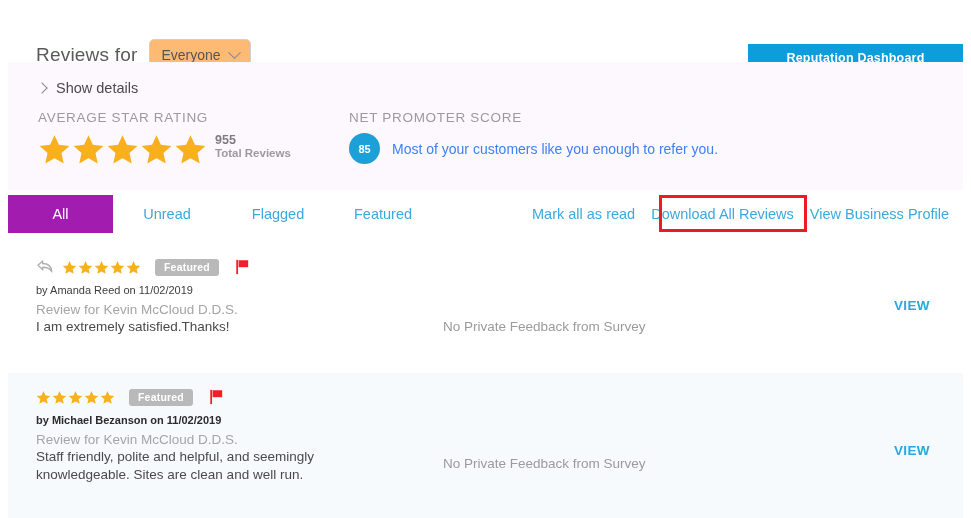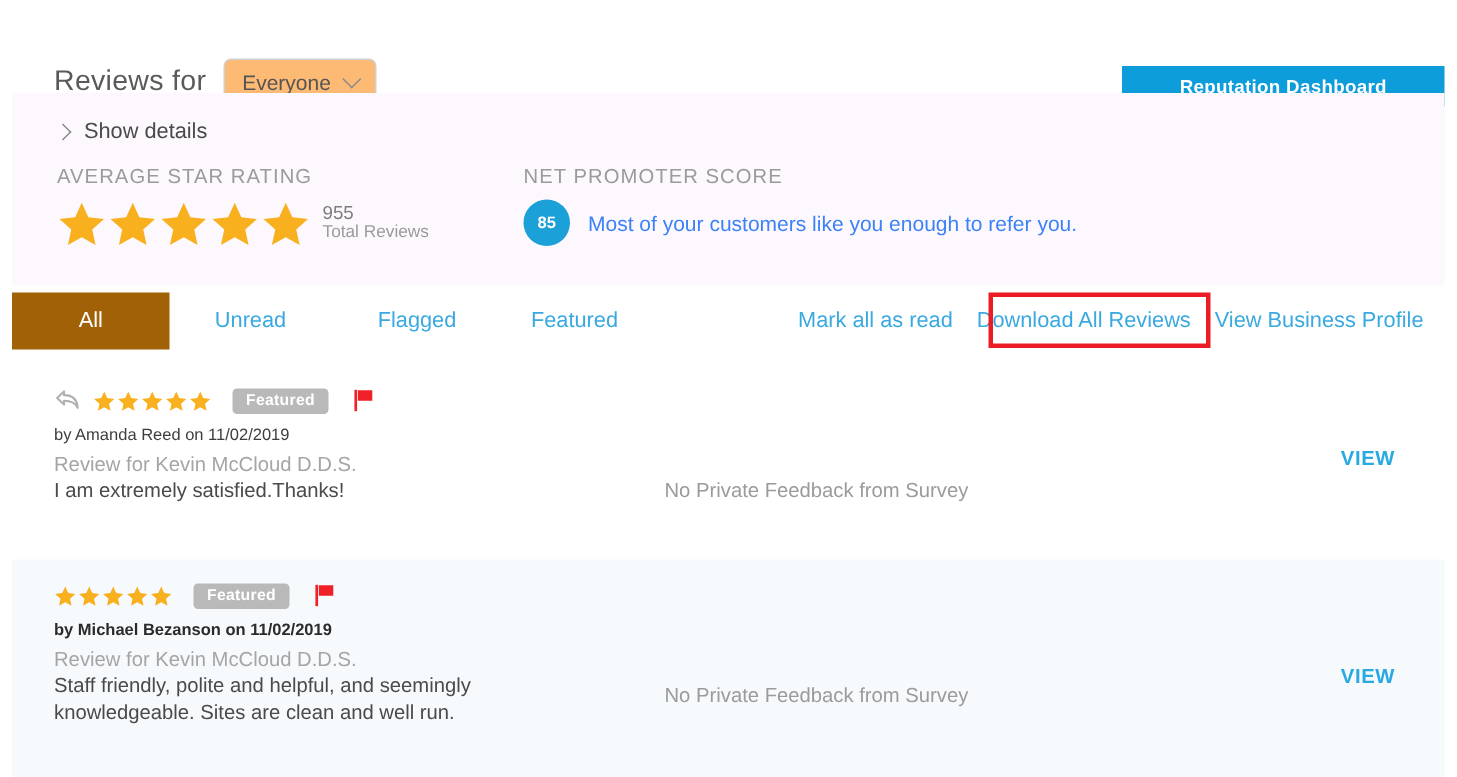--- a/index.html
+++ b/index.html
@@ -102,21 +102,21 @@
     transform: rotate(45deg);
   }
   .col-rating { position: absolute; left: 30px;  top: 48px; }
   .col-nps    { position: absolute; left: 341px; top: 48px; }
   .stat-label {
     font-size: 13.5px;
     color: #9b9b9b;
     letter-spacing: .7px;
     margin-bottom: 8px;
   }
-  .stars-row { display: flex; align-items: center; gap: 8px; }
+  .stars-row { display: flex; align-items: flex-start; gap: 8px; font-weight: bold; }
   .stars { display: flex; gap: 1px; }
   .star { width: 33px; height: 33px; display: block; }
   .star-sm { width: 15px; height: 15px; display: block; }
   .total-box { line-height: 1.15; padding-bottom: 2px; }
   .total-num { font-size: 12.5px; color: #7d7d7d; }
   .total-lbl { font-size: 11.5px; color: #9b9b9b; }
 
   .nps-row { display: flex; align-items: center; gap: 12px; }
   .nps-circle {
     width: 31px; height: 31px;
@@ -142,21 +142,21 @@
     top: 0;
     height: 38px;
     display: flex;
     align-items: center;
     justify-content: center;
     font-size: 14.5px;
     color: #3aa9e0;
     cursor: pointer;
   }
   .tab.active {
-    background: #a16207;
+    background: #a21caf;
     color: #ffffff;
   }
   .tab-all      { left: 8px;   width: 105px; }
   .tab-unread   { left: 121px; width: 92px; }
   .tab-flagged  { left: 232px; width: 92px; }
   .tab-featured { left: 337px; width: 92px; }
 
   .actions {
     position: absolute;
     right: 22px;

